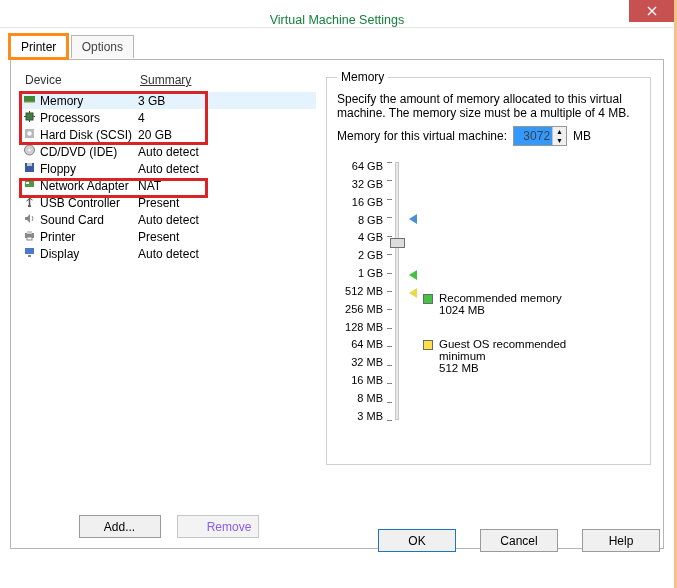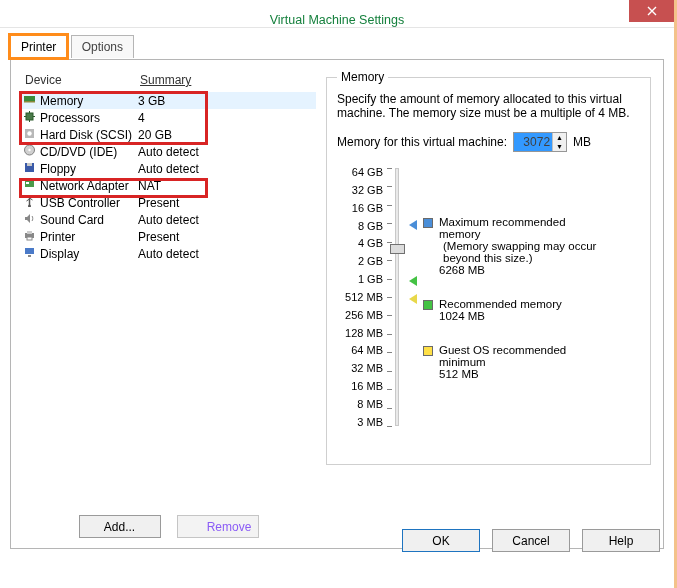--- a/index.html
+++ b/index.html
@@ -27,42 +27,42 @@
   .row .sum { flex:1;}
   .icon { width:13px; height:12px; display:inline-block; }
   .hl-box { position:absolute; border:3px solid #d82424; pointer-events:none;}
   
   .list-btns { margin-top:auto; display:flex; gap:16px; justify-content:center; padding-top:10px;}
   button.std { font:inherit; padding:2px 0; width:82px; height:23px; background:#f0f0f0; border:1px solid #9a9a9a; cursor:pointer;}
   button.std:disabled { color:#8b5cf6; border-color:#c5c5c5; background:#f3f3f3; cursor:default;padding-left:23px;}
   
   fieldset.mem { border:1px solid #cfcfcf; padding:6px 10px 12px 10px; height:395px;}
   fieldset.mem legend { font-size:12px; padding:0 4px;}
-  .desc { font-size:12px; color:#000; margin:2px 0 12px 0;}
+  .desc { font-size:12px; color:#000; margin:2px 0 6px 0;}
   .mem-input-row { display:flex; align-items:center; gap:6px; margin-bottom:14px;}
   .spinwrap { display:flex; border:1px solid #969696; height:20px; background:#fff;}
   .spinwrap input { width:38px; border:none; font:inherit; text-align:right; padding:0 2px; background:#3399ff; color:#404040; outline:none;}
   .spinbtns { width:14px; display:flex; flex-direction:column; border-left:1px solid #c0c0c0;}
   .spinbtns div { flex:1; display:flex; align-items:center; justify-content:center; font-size:7px; cursor:pointer; background:#f0f0f0;}
   
   .slider-area { display:flex; gap:0; position:relative; height:270px;}
   .tick-labels { width:48px; text-align:right; font-size:11px; display:flex; flex-direction:column; justify-content:space-between; padding:0 2px 0 0; height:262px;}
   .track-wrap { position:relative; width:24px; height:262px;}
   .track { position:absolute; left:10px; top:2px; width:4px; height:258px; background:#e9e9e9; border:1px solid #c8c8c8;}
   .ticks { position:absolute; left:2px; top:2px; height:258px; width:6px;}
   .ticks div { position:absolute; width:5px; height:1px; background:#828282;}
   .thumb { position:absolute; left:5px; width:15px; height:10px; background:#dcdcdc; border:1px solid #707070; cursor:pointer;}
   .markers { position:relative; width:14px;}
   .marker { position:absolute; font-size:10px; }
   .tri { width:0; height:0; display:block; }
   .info-col { position:relative; font-size:11.5px; flex:1; }
   .info-item { position:absolute; display:flex; align-items:flex-start; gap:6px; width:180px;}
   .sq { width:10px; height:10px; border:1px solid #6a6a6a; margin-top:2px; flex:0 0 10px;}
   
-  .footer { position:absolute; right:14px; bottom:5px; display:flex; gap:12px;}
+  .footer { position:absolute; right:14px; bottom:5px; display:flex; gap:24px;}
   .footer button { width:78px; height:23px;}
   .footer button.primary { border:1px solid #1e74c0; background:#f0f0f0;}
 </style>
 </head>
 <body>
 
 <div class="window">
   <div class="titlebar">
     <span class="title-text">Virtual Machine Settings</span>
     <div class="close-btn">
@@ -258,28 +258,20 @@
                 <span class="tri" style="border-top:5px solid transparent;border-bottom:5px solid transparent;border-right:8px solid #4a8ed8;"></span>
               </span>
               <span class="marker" style="top:110px;">
                 <span class="tri" style="border-top:5px solid transparent;border-bottom:5px solid transparent;border-right:8px solid #44c244;"></span>
               </span>
               <span class="marker" style="top:128px;">
                 <span class="tri" style="border-top:5px solid transparent;border-bottom:5px solid transparent;border-right:8px solid #e8d84a;"></span>
               </span>
             </div>
             <div class="info-col">
-              <div class="info-item" style="top:50px;">
-                <span class="sq" style="background:#4a8ed8;"></span>
-                <div>
-                  <div>Maximum recommended memory</div>
-                  <div style="padding-left:4px;">(Memory swapping may occur beyond this size.)</div>
-                  <div>6268 MB</div>
-                </div>
-              </div>
               <div class="info-item" style="top:132px;">
                 <span class="sq" style="background:#44c244;"></span>
                 <div>
                   <div>Recommended memory</div>
                   <div>1024 MB</div>
                 </div>
               </div>
               <div class="info-item" style="top:178px;">
                 <span class="sq" style="background:#ffe047;"></span>
                 <div>

